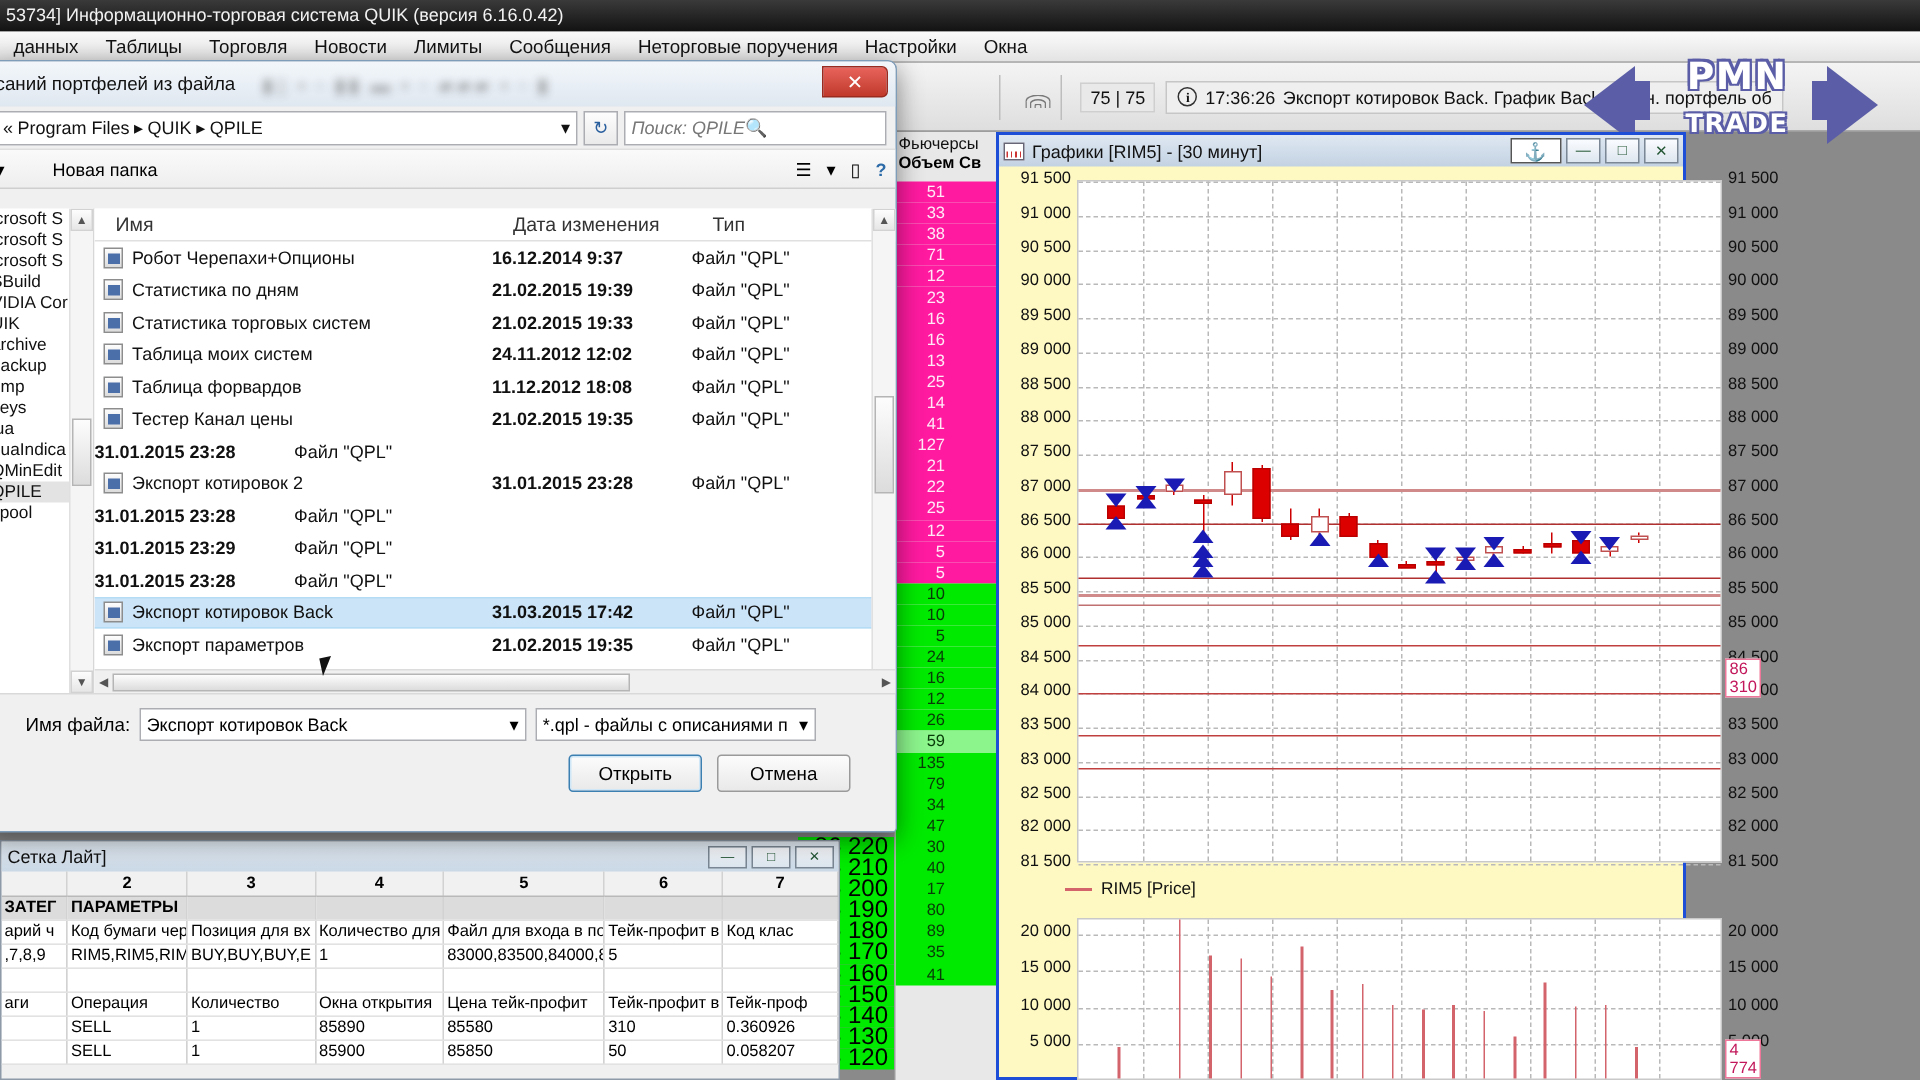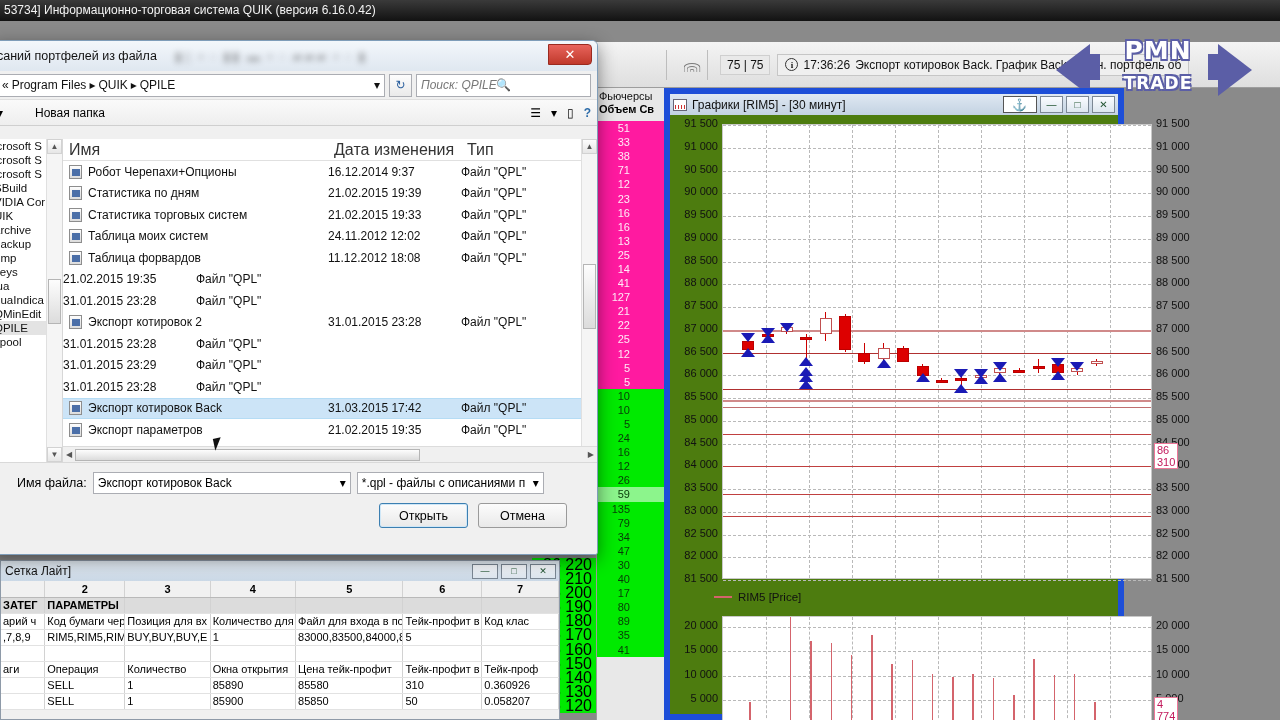--- a/index.html
+++ b/index.html
@@ -83,21 +83,21 @@
   .ob-buy .vol  { color:#083b08; }
   .ob-buy.hl { background:#8cf58c; }
 
   
   #ob-prices { position:absolute; left:532px; top:558px; width:64px; height:162px; }
   .obp { height:14.1px; font-size:16px; line-height:14.1px; text-align:right; padding-right:4px;
      background:#00ea00; color:#000; }
 
   
   #charts-win { position:absolute; left:664px; top:88px; width:460px; height:632px;
-     background:#4d7c0f; border:6px solid #1d4ed8; }
+     background:#fef9c3; border:2px solid #1d4ed8; }
   .cw-title { height:21px; background:linear-gradient(#dfe8f2,#c3d2e2);
      display:flex;align-items:center; gap:5px; padding:0 3px; font-size:12px; color:#111;}
   .cw-ic { width:14px;height:12px;background:#fff;border:1px solid #667; position:relative; flex:none;}
   .cw-ic::after{content:"";position:absolute;left:1px;top:5px;width:10px;height:4px;background:repeating-linear-gradient(90deg,#c33 0 1px,transparent 1px 3px);}
   .cw-btns { margin-left:auto; display:flex; gap:3px; align-items:center;}
   .cw-btn { width:23px;height:17px;border:1px solid #7b8794;background:linear-gradient(#fafcff,#dde6ef);
      font-size:10px;display:flex;align-items:center;justify-content:center;color:#253;}
   .cw-anchor { width:34px;height:17px;border:1px solid #555;background:#fff;display:flex;align-items:center;justify-content:center;}
 
   .plot-area { position:absolute; background:#fff; border:1px solid #c9c9c9; }
@@ -147,27 +147,27 @@
   .fd-search { width:175px;height:23px;background:#fff;border:1px solid #abadb3;
      display:flex;align-items:center;padding:0 4px;font-size:12px;color:#777;font-style:italic;}
   .fd-toolbar2 { height:27px; display:flex; align-items:center; gap:10px; padding:0 6px;
      border-top:1px solid #dfdfdf; border-bottom:1px solid #cfcfcf;
      background:linear-gradient(#fafafa,#eeeeee); font-size:12px;}
   .fd-body { position:absolute; left:0; top:98px; right:0; bottom:92px; display:flex; }
   .fd-tree { width:72px; background:#fff; border-right:1px solid #d7d7d7; position:relative; overflow:hidden;}
   .fd-tree-item { font-size:11.5px; padding:1px 3px; white-space:nowrap; color:#111;}
   .fd-tree-item.sel { background:#e3e3e3; }
   .fd-list { flex:1; background:#fff; position:relative; overflow:hidden;}
-  .fl-head { display:flex; height:22px; align-items:center; font-size:16px; color:#333;
-     border-bottom:1px solid #e0e0e0; background:#fff;}
+  .fl-head { display:flex; height:22px; align-items:center; font-size:13px; color:#333;
+     border-bottom:1px solid #e0e0e0; background:#fff;justify-content:center;}
   .fl-head div { padding-left:6px; }
   .fl-row { display:flex; height:21.5px; align-items:center; font-size:12px; color:#111;}
   .fl-row.sel { background:#cce4f7; border-top:1px solid #b5dcf5; border-bottom:1px solid #b5dcf5;}
   .fl-row .nm { width:265px; display:flex;align-items:center;gap:6px; padding-left:6px;}
-  .fl-row .dt { width:133px; }
+  .fl-row .dt { width:133px;font-weight:bold; }
   .fl-row .tp { width:120px; }
   .qpl-ic { width:13px;height:14px;background:linear-gradient(#fdfdfd,#dcdcdc);border:1px solid #8d8d8d;
      position:relative; flex:none;}
   .qpl-ic::after{content:"";position:absolute;left:2px;top:3px;width:8px;height:7px;background:#4b6fa8;}
   .fd-bottom { position:absolute; left:0; right:0; bottom:0; height:92px; background:#f0f0f0;
      border-top:1px solid #d9d9d9; }
   .fd-fname-row { display:flex; align-items:center; gap:6px; padding:9px 14px 0 26px; }
   .fd-label { font-size:12.5px; }
   .fd-input { width:258px; height:22px; background:#fff; border:1px solid #abadb3;
      font-size:12px; padding:0 4px; display:flex; align-items:center; justify-content:space-between;}
@@ -189,20 +189,31 @@
 </style>
 </head>
 <body>
 
 <div id="quik-window">
 
   <div class="quik-titlebar">
     <span>53734] Информационно-торговая система QUIK (версия 6.16.0.42)</span>
   </div>
 
+  <div class="quik-menubar">
+    <span class="mi">данных</span>
+    <span class="mi">Таблицы</span>
+    <span class="mi">Торговля</span>
+    <span class="mi">Новости</span>
+    <span class="mi">Лимиты</span>
+    <span class="mi">Сообщения</span>
+    <span class="mi">Неторговые поручения</span>
+    <span class="mi">Настройки</span>
+    <span class="mi">Окна</span>
+  </div>
 
   <div class="quik-toolbar">
     <div style="width:660px"></div>
     <div class="tb-sep"></div>
     <span class="wifi-ic">
         <i></i>
         <i></i>
         <i></i>
       </span>
     <div class="tb-sep"></div>
@@ -841,20 +852,24 @@
             </div>
             <div class="fl-row">
               <div class="nm">
                 <span class="qpl-ic"></span>
                 <span>Таблица форвардов</span>
               </div>
               <div class="dt">11.12.2012 18:08</div>
               <div class="tp">Файл "QPL"</div>
             </div>
             <div class="fl-row">
+              <div class="nm">
+                <span class="qpl-ic"></span>
+                <span>Тестер Канал цены</span>
+              </div>
               <div class="dt">21.02.2015 19:35</div>
               <div class="tp">Файл "QPL"</div>
             </div>
             <div class="fl-row">
               <div class="dt">31.01.2015 23:28</div>
               <div class="tp">Файл "QPL"</div>
             </div>
             <div class="fl-row">
               <div class="nm">
                 <span class="qpl-ic"></span>

